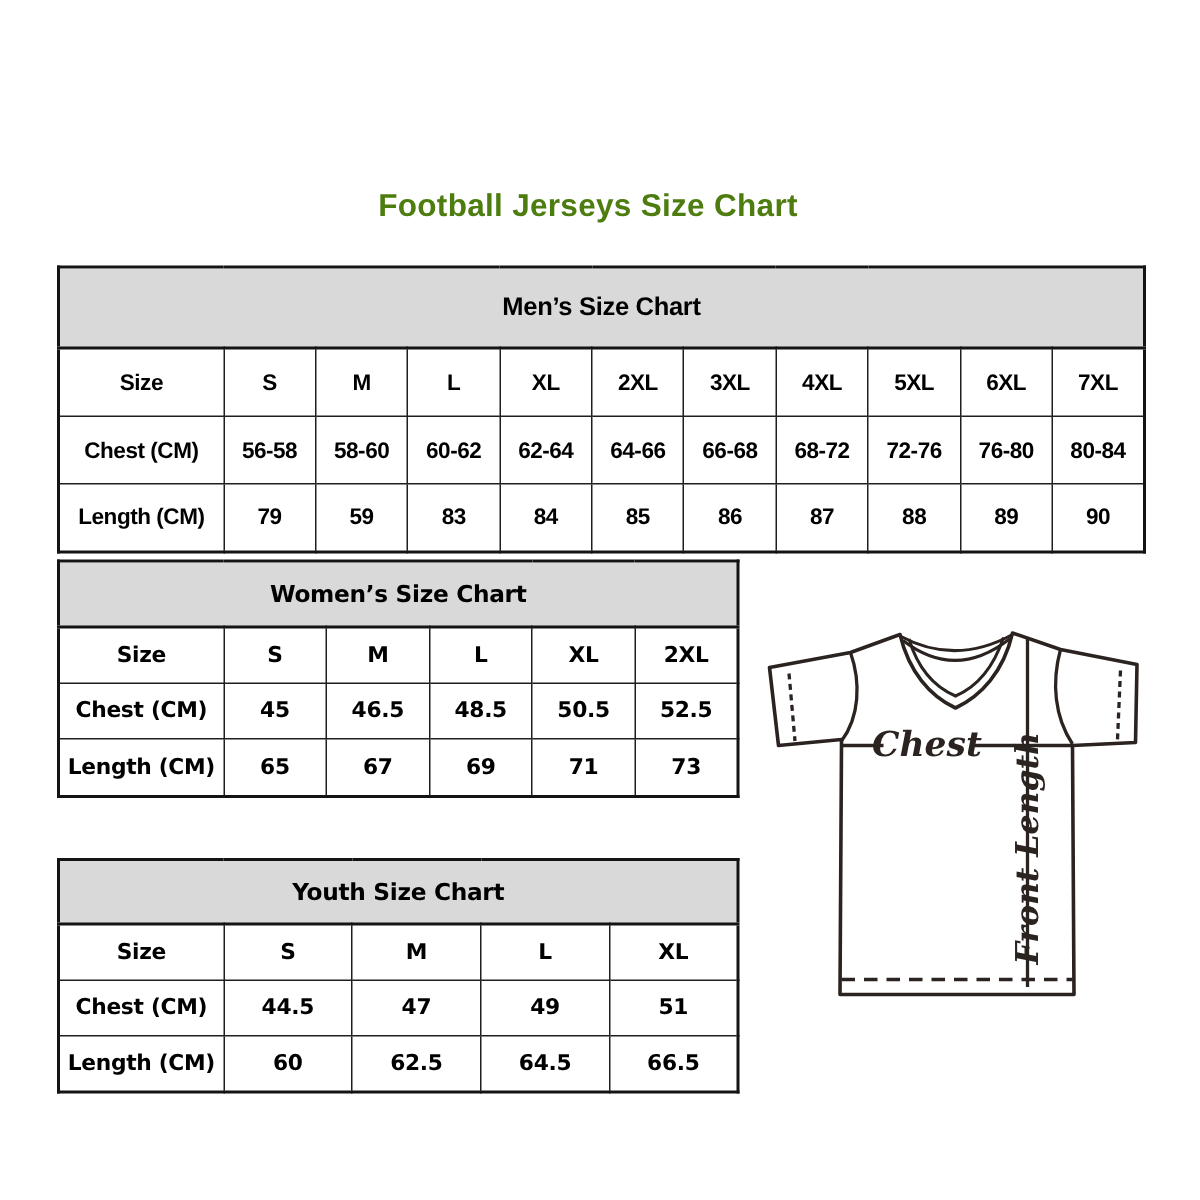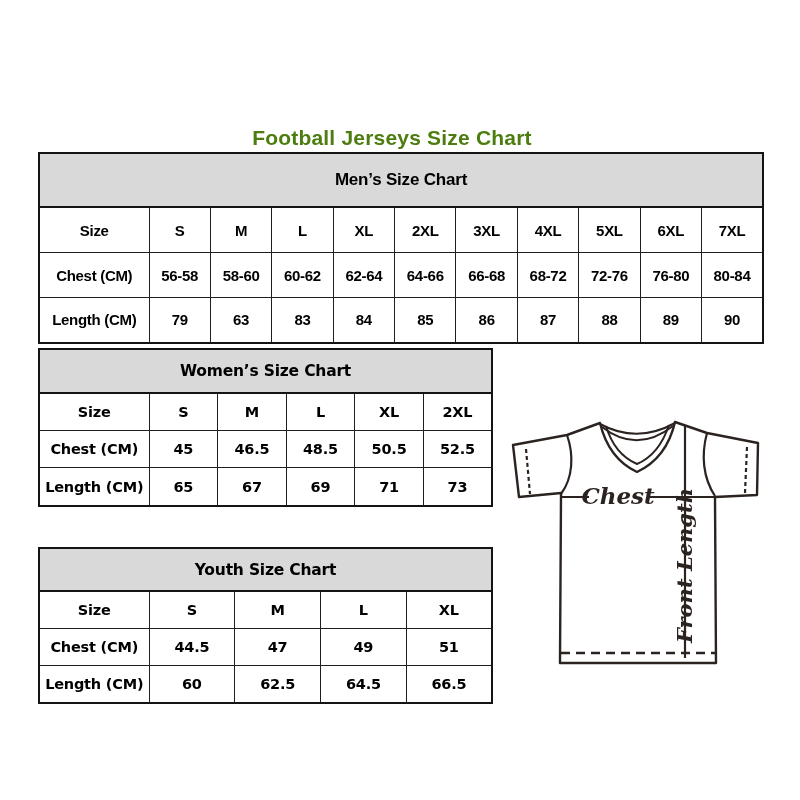--- a/index.html
+++ b/index.html
@@ -23,20 +23,21 @@
     text-align: center;
     font-size: 21px;
     font-weight: bold;
     color: #4d7c0f;
     font-family: "Liberation Sans", sans-serif;
     letter-spacing: 0.2px;
     margin-top: 29px;
   }
   .table-wrap {
     position: absolute;
+    margin-top: 25px;
   }
   #mens-table-wrap   { left: 38px; top: 152px; width: 726px; height: 192px; }
   #womens-table-wrap { left: 38px; top: 348px; width: 455px; height: 159px; }
   #youth-table-wrap  { left: 38px; top: 547px; width: 455px; height: 157px; }
 
   .table-wrap table {
     border-collapse: collapse;
     table-layout: fixed;
     width: 100%;
     height: 100%;
@@ -137,21 +138,21 @@
             <td>64-66</td>
             <td>66-68</td>
             <td>68-72</td>
             <td>72-76</td>
             <td>76-80</td>
             <td>80-84</td>
           </tr>
           <tr>
             <td>Length (CM)</td>
             <td>79</td>
-            <td>63</td>
+            <td>59</td>
             <td>83</td>
             <td>84</td>
             <td>85</td>
             <td>86</td>
             <td>87</td>
             <td>88</td>
             <td>89</td>
             <td>90</td>
           </tr>
         </tbody>

